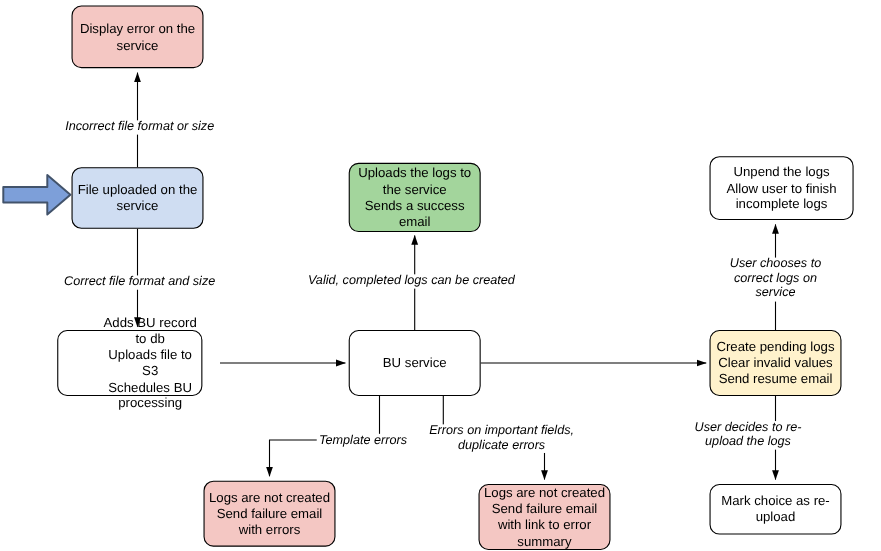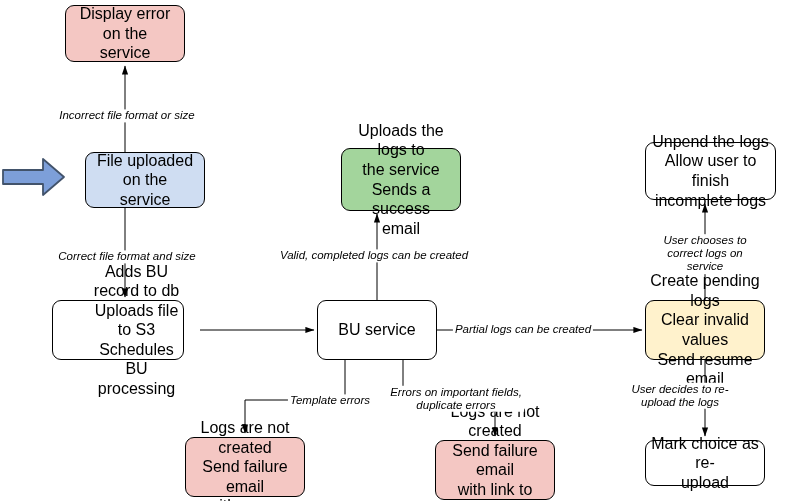--- a/index.html
+++ b/index.html
@@ -12,29 +12,29 @@
   }
   .node{
     position:absolute;
     box-sizing:border-box;
     border:1px solid #000000;
     border-radius:9px;
     display:flex;
     align-items:center;
     justify-content:center;
     text-align:center;
-    font-size:16px;
+    font-size:12px;
     line-height:1.22;
     color:#000000;
     white-space:pre-line;
     padding:2px 3px;
     background:#ffffff;
   }
   .node-error   {background:var(--error-fill,#f4c7c3);}
-  .node-input   {background:var(--input-fill,#cfddf2);margin-left:20px;}
+  .node-input   {background:var(--input-fill,#cfddf2);}
   .node-success {background:var(--success-fill,#a3d59c);}
   .node-pending {background:var(--pending-fill,#fff2cc);}
   .node-neutral {background:var(--neutral-fill,#ffffff);}
   .edge-label{
     position:absolute;
     transform:translate(-50%,-50%);
     background:#ffffff;
     font-size:11.5px;
     line-height:1.15;
     color:#000000;
@@ -79,21 +79,21 @@
   <div class="node node-error" style="left:65px;top:5px;width:120px;height:57px;">Display error on the
 service</div>
 
   <div class="node node-input" style="left:65px;top:152px;width:120px;height:56px;">File uploaded on the
 service</div>
 
   <div class="node node-neutral" style="left:52px;top:300px;width:132px;height:60px;padding-left:40px;">Adds BU record to db
 Uploads file to S3
 Schedules BU processing</div>
 
-  <div class="node node-success" style="left:317px;top:148px;width:120px;height:63px;margin-left:24px;">Uploads the logs to
+  <div class="node node-success" style="left:317px;top:148px;width:120px;height:63px;">Uploads the logs to
 the service
 Sends a success
 email</div>
 
   <div class="node node-neutral" style="left:317px;top:300px;width:120px;height:60px;">BU service</div>
 
   <div class="node node-error" style="left:185px;top:437px;width:120px;height:60px;">Logs are not created
 Send failure email
 with errors</div>
 
@@ -112,21 +112,20 @@
 
   <div class="node node-neutral" style="left:645px;top:440px;width:120px;height:46px;">Mark choice as re-
 upload</div>
 
   <div class="edge-label" style="left:127px;top:116px;">Incorrect file format or size</div>
 
   <div class="edge-label" style="left:127px;top:257px;text-align:right;">Correct file format and size</div>
 
   <div class="edge-label" style="left:374px;top:256px;">Valid, completed logs can be created</div>
 
-  <div class="edge-label" style="left:523px;top:330px;">Partial logs can be created</div>
 
   <div class="edge-label" style="left:330px;top:401px;">Template errors</div>
 
   <div class="edge-label" style="left:456px;top:399px;">Errors on important fields,
 duplicate errors</div>
 
   <div class="edge-label" style="left:705px;top:254px;">User chooses to correct logs on service</div>
 
   <div class="edge-label" style="left:680px;top:396px;">User decides to re-upload the logs</div>
 

